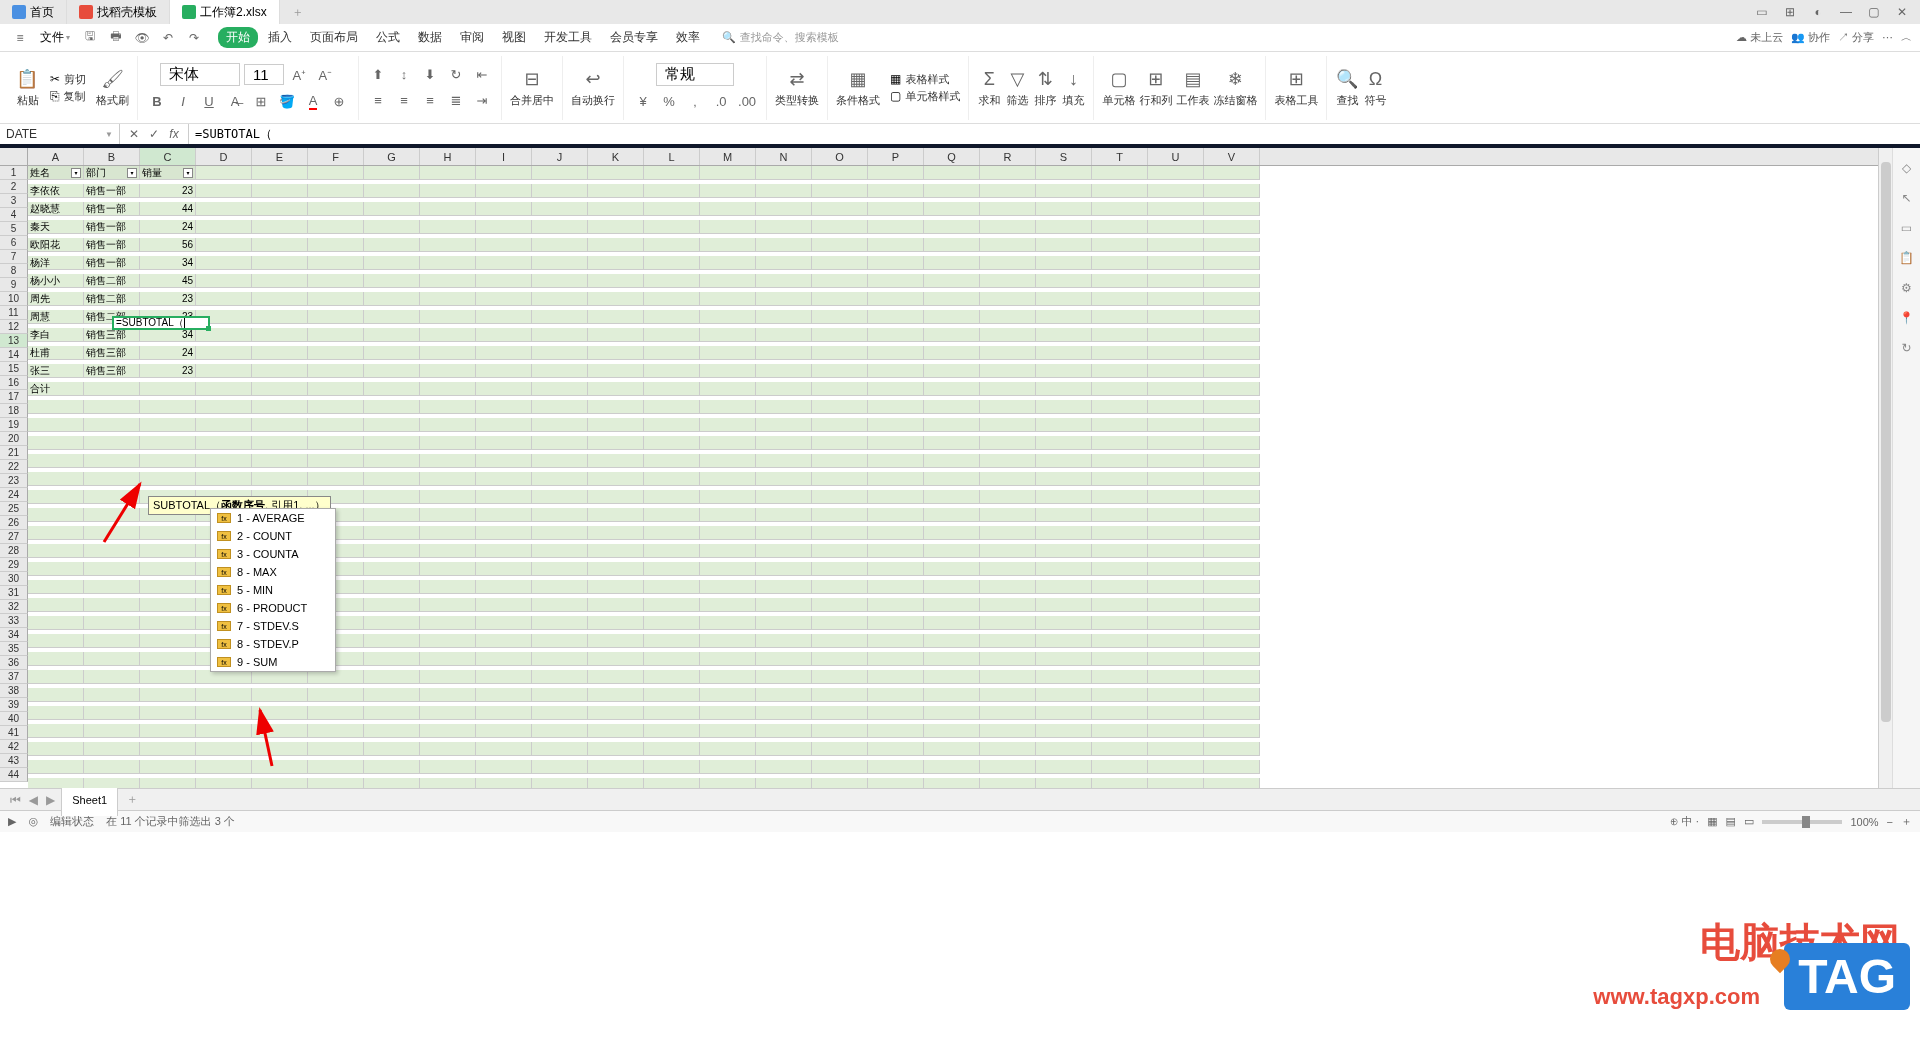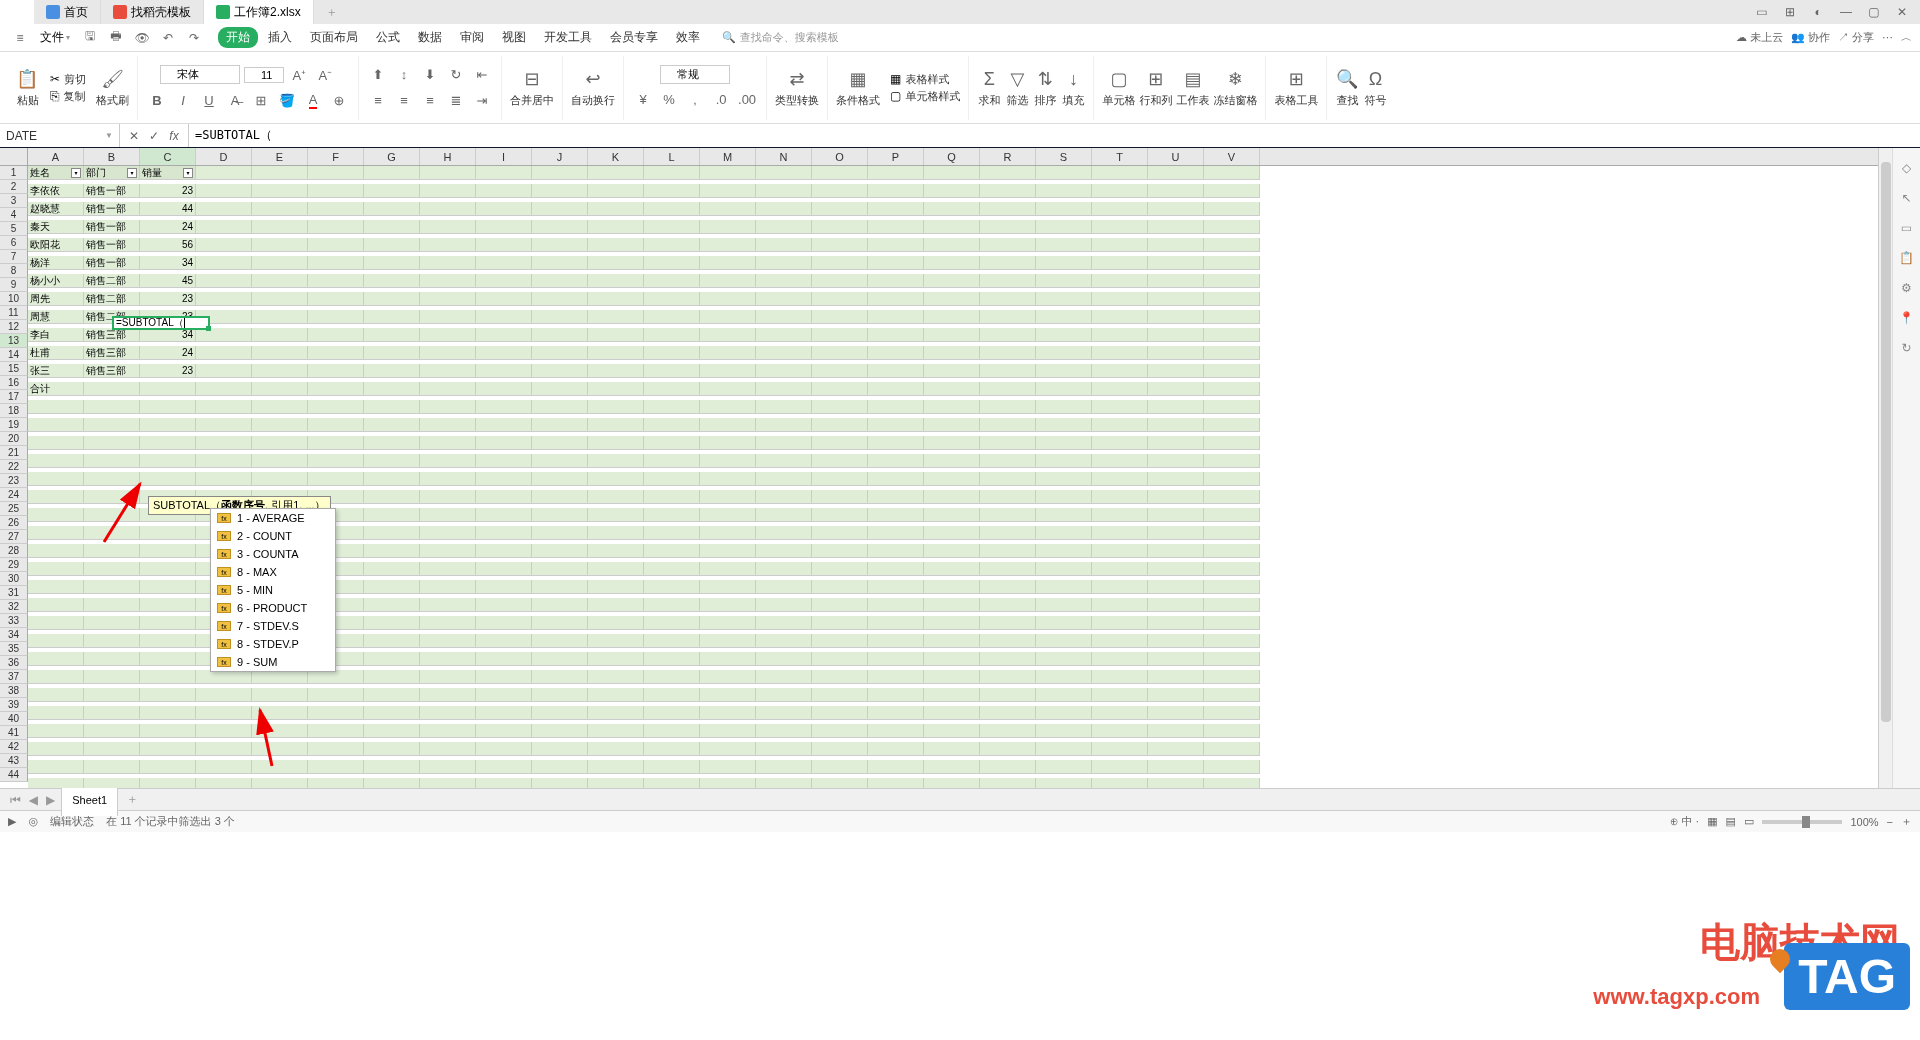--- a/index.html
+++ b/index.html
@@ -1,19 +1,19 @@
 <!DOCTYPE html>
 <html><head>
 <meta charset="utf-8">
 <style>
 * { margin: 0; padding: 0; box-sizing: border-box; font-family: "Microsoft YaHei", Arial, sans-serif; }
 body { background: #fff; width: 1920px; height: 1040px; overflow: hidden; font-size: 12px; position: relative; }
 
 
-.titlebar { height: 24px; background: #e8e8e8; display: flex; align-items: center; margin-left: 34px; }
+.titlebar { height: 24px; background: #e8e8e8; display: flex; align-items: center; }
 .tab { height: 24px; padding: 0 12px; display: flex; align-items: center; gap: 4px; border-right: 1px solid #ddd; cursor: pointer; }
 .tab.active { background: #fff; }
 .tab-icon { width: 14px; height: 14px; display: inline-block; }
 .tab-icon.home { background: #4a90e2; border-radius: 2px; }
 .tab-icon.red { background: #e74c3c; border-radius: 2px; }
 .tab-icon.green { background: #27ae60; border-radius: 2px; }
 .titlebar-right { margin-left: auto; display: flex; gap: 8px; padding-right: 8px; }
 .win-btn { width: 20px; height: 20px; display: flex; align-items: center; justify-content: center; color: #666; cursor: pointer; }
 
 
@@ -27,26 +27,26 @@
 .menubar-right span { cursor: pointer; }
 
 
 .ribbon { height: 72px; background: #fff; border-bottom: 1px solid #ddd; display: flex; align-items: center; padding: 0 8px; }
 .ribbon-group { display: flex; flex-direction: column; align-items: center; padding: 0 8px; border-right: 1px solid #eee; height: 64px; justify-content: center; }
 .ribbon-big { display: flex; flex-direction: column; align-items: center; gap: 2px; cursor: pointer; }
 .ribbon-big-icon { width: 24px; height: 24px; color: #666; display: flex; align-items: center; justify-content: center; font-size: 18px; }
 .ribbon-label { font-size: 11px; color: #333; }
 .ribbon-row { display: flex; gap: 4px; align-items: center; }
 .ribbon-small { width: 22px; height: 22px; display: flex; align-items: center; justify-content: center; color: #666; cursor: pointer; font-size: 13px; }
-.ribbon-select { border: 1px solid #ccc; padding: 1px 16px; font-size: 11px; background: #fff; cursor: pointer; }
+.ribbon-select { border: 1px solid #ccc; padding: 1px 8px; font-size: 15px; background: #fff; cursor: pointer; }
 .font-name { width: 80px; }
 .font-size { width: 40px; }
 
 
-.formula-area { height: 24px; border-bottom: 1px solid #0f172a; display: flex; align-items: center; background: #fff; }
+.formula-area { height: 24px; border-bottom: 4px solid #0f172a; display: flex; align-items: center; background: #fff; }
 .name-box { width: 120px; border-right: 1px solid #ccc; padding: 0 6px; display: flex; align-items: center; justify-content: space-between; height: 100%; }
 .name-box-text { color: #333; }
 .name-box-drop { color: #999; font-size: 8px; }
 .formula-btns { display: flex; padding: 0 4px; border-right: 1px solid #ccc; height: 100%; align-items: center; }
 .formula-btn { width: 20px; height: 20px; display: flex; align-items: center; justify-content: center; cursor: pointer; color: #666; }
 .formula-input { flex: 1; padding: 0 6px; font-size: 12px; font-family: monospace; }
 
 
 .sheet-container { display: flex; height: 640px; position: relative; }
 .sheet-main { flex: 1; overflow: hidden; position: relative; }
@@ -243,21 +243,21 @@
       </div>
   </div>
   <div class="ribbon-group">
     <div class="ribbon-big">
         <div class="ribbon-big-icon">↩</div>
         <div class="ribbon-label">自动换行</div>
       </div>
   </div>
   <div class="ribbon-group">
     <div class="ribbon-row">
-        <div class="ribbon-select" style="width:70px">常规</div>
+        <div class="ribbon-select" style="width:78px">常规</div>
       </div>
     <div class="ribbon-row" style="margin-top:4px">
       <div class="ribbon-small">¥</div>
       <div class="ribbon-small">%</div>
       <div class="ribbon-small">‚</div>
       <div class="ribbon-small">.0</div>
       <div class="ribbon-small">.00</div>
     </div>
   </div>
   <div class="ribbon-group">

